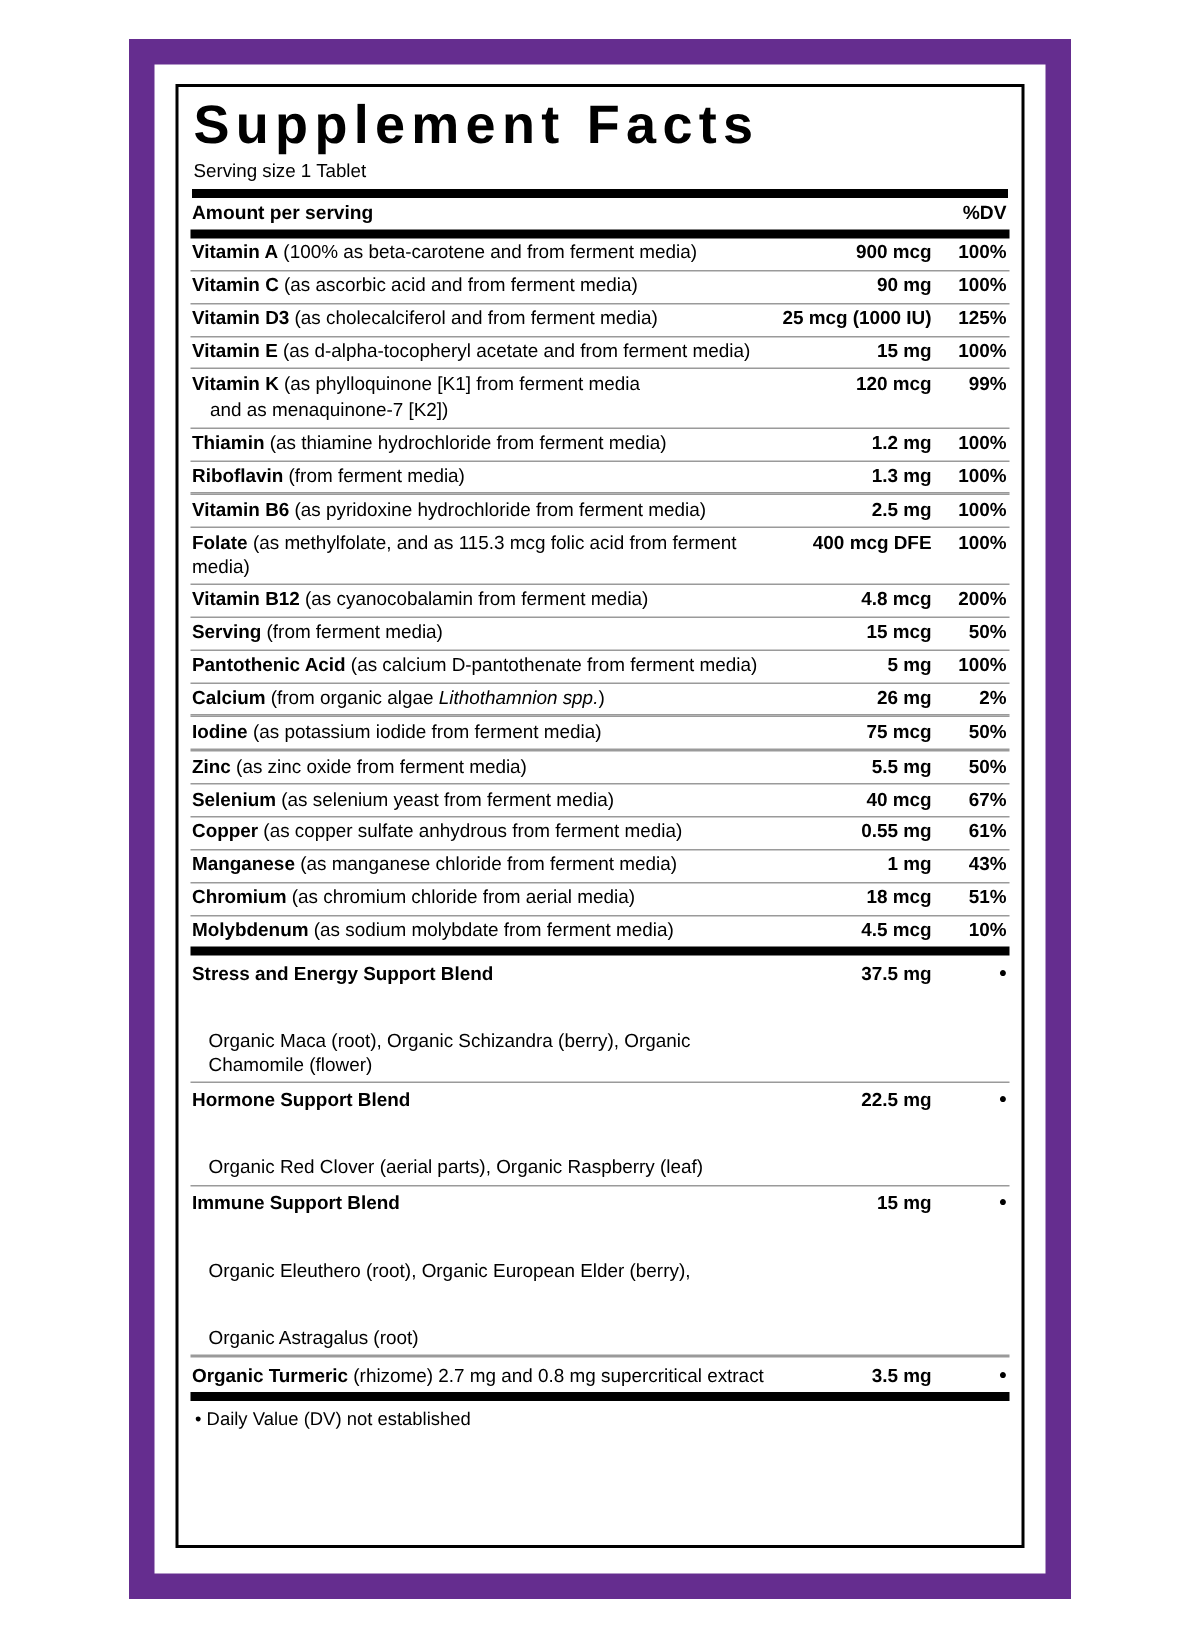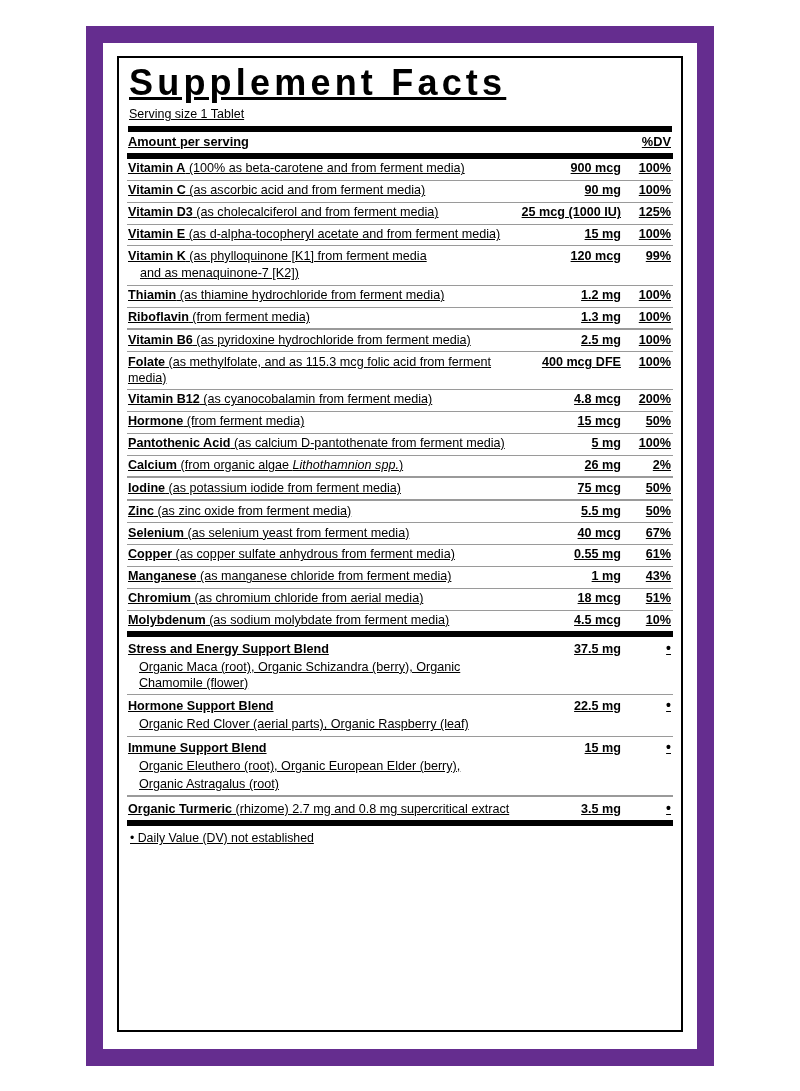--- a/index.html
+++ b/index.html
@@ -9,21 +9,20 @@
     font-family:"Liberation Sans", sans-serif;
     -webkit-font-smoothing:antialiased;
   }
   .purple-frame{
     position:absolute;
     left:86px; top:26px;
     width:628px; height:1040px;
     background:#652d8f;
     box-sizing:border-box;
     padding:17px;
-    text-decoration:underline;
   }
   .white-gap{
     width:100%;height:100%;
     background:#ffffff;
     box-sizing:border-box;
     padding:13px 14px 17px 14px;
   }
   .panel{
     width:100%;height:100%;
     border:2px solid #000;
@@ -70,21 +69,21 @@
   .hdr td{font-weight:bold;font-size:12.8px;padding:3px 1px 4px 1px;}
 
   .nm{font-weight:bold;}
   .ds{font-weight:normal;}
   .it{font-style:italic;}
   .cont{padding-left:12px;display:block;padding-top:1.5px;}
   .amt{font-weight:bold;}
   .dv{font-weight:bold;}
   .dot{font-weight:bold;font-size:14px;}
 
-  .sub{padding-left:11px;font-weight:normal;display:block;padding-top:2px;}
+  .sub{padding-left:11px;font-weight:normal;display:block;padding-top:2px;margin-top:27px;}
 
   .footnote{
     font-size:12.3px;
     color:#000;
     padding:5px 2px 4px 3px;
   }
   .sep-row td{padding:0!important;}
   .sep-thin{height:1px;background:#9a9a9a;width:100%;}
   .sep-thick{height:6px;background:#000;width:100%;}
 </style>
@@ -216,21 +215,21 @@
               <td><span class="nm">Vitamin B12</span><span class="ds"> (as cyanocobalamin from ferment media)</span></td>
               <td class="col-amt amt">4.8 mcg</td>
               <td class="col-dv dv">200%</td>
             </tr>
             <tr class="sep-row">
               <td colspan="3">
                 <div class="sep-thin"></div>
               </td>
             </tr>
             <tr>
-              <td><span class="nm">Hormone</span><span class="ds"> (from ferment media)</span></td>
+              <td><span class="nm">Serving</span><span class="ds"> (from ferment media)</span></td>
               <td class="col-amt amt">15 mcg</td>
               <td class="col-dv dv">50%</td>
             </tr>
             <tr class="sep-row">
               <td colspan="3">
                 <div class="sep-thin"></div>
               </td>
             </tr>
             <tr>
               <td><span class="nm">Pantothenic Acid</span><span class="ds"> (as calcium D-pantothenate from ferment media)</span></td>

